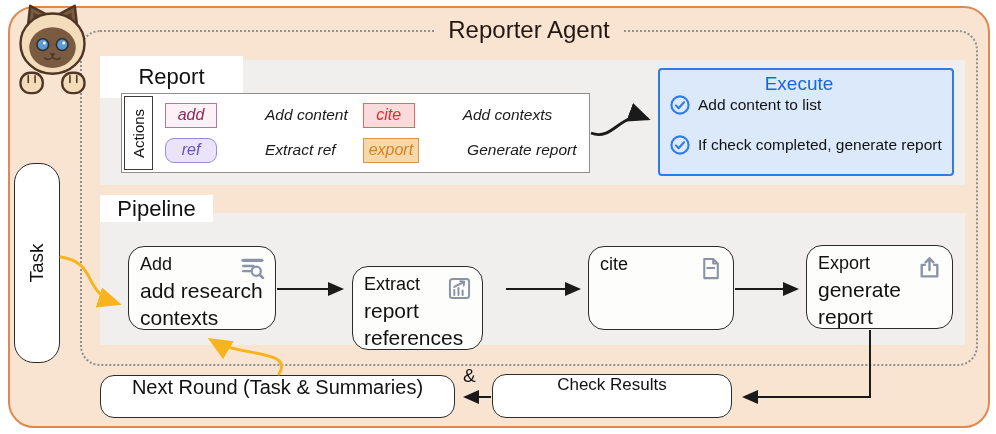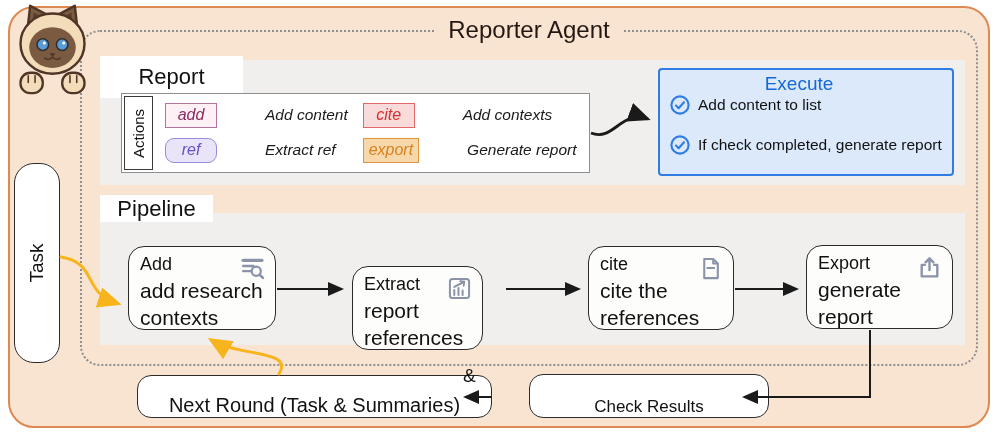--- a/index.html
+++ b/index.html
@@ -90,21 +90,21 @@
   .task-box{
     left:14px;top:163px;width:46px;height:200px;box-sizing:border-box;
     background:#fff;border:1.6px solid #2b2b2b;border-radius:20px;z-index:3;
     display:flex;align-items:center;justify-content:center;
   }
   .task-box span{transform:rotate(-90deg);font-size:19px;color:#111;}
 
   
   .loop-box{
     box-sizing:border-box;background:#fff;border:1.6px solid #2b2b2b;border-radius:14px;
-    display:flex;align-items:flex-end;justify-content:center;z-index:3;color:#111;margin-left:37px;
+    display:flex;align-items:flex-start;justify-content:center;z-index:3;color:#111;
   }
   .next-round-box{left:100px;top:375px;width:355px;height:43px;font-size:20px;}
   .check-results-box{left:492px;top:374px;width:240px;height:44px;font-size:17px;}
   .amp-label{left:463px;top:365px;font-size:19px;color:#111;z-index:3;}
 
   
   .arrows{left:0;top:0;z-index:4;pointer-events:none;}
   .pb{stroke:#1a1a1a;stroke-width:2;fill:none;}
   .pb-thick{stroke:#1a1a1a;stroke-width:2.8;fill:none;}
   .py{stroke:#f7b41d;stroke-width:3;fill:none;stroke-linecap:round;}
@@ -211,21 +211,20 @@
       <rect x="2.8" y="2.8" width="18.4" height="18.4" rx="2.5"></rect>
       <path d="M7,18.3 V13.5 M11,18.3 V11.5 M15,18.3 V14"></path>
       <path d="M7,10.5 L15.6,6"></path>
       <path d="M12.6,5 L16.6,5.4 L16,9.4" stroke-width="1.7"></path>
     </g>
   </svg>
 </div>
 
 <div class="abs step-box step-cite">
   <div class="step-title">cite</div>
-  <div class="step-desc">cite the references</div>
   <svg class="step-icon" viewBox="0 0 24 24">
     <g fill="none" stroke="currentColor" stroke-width="2" stroke-linejoin="round">
       <path d="M6,2.8 H14.6 L19,7.2 V21.2 H6 Z"></path>
       <path d="M14.6,2.8 V7.2 H19"></path>
       <path d="M9,11.5 H15.5" stroke-linecap="round"></path>
     </g>
   </svg>
 </div>
 
 <div class="abs step-box step-export">

